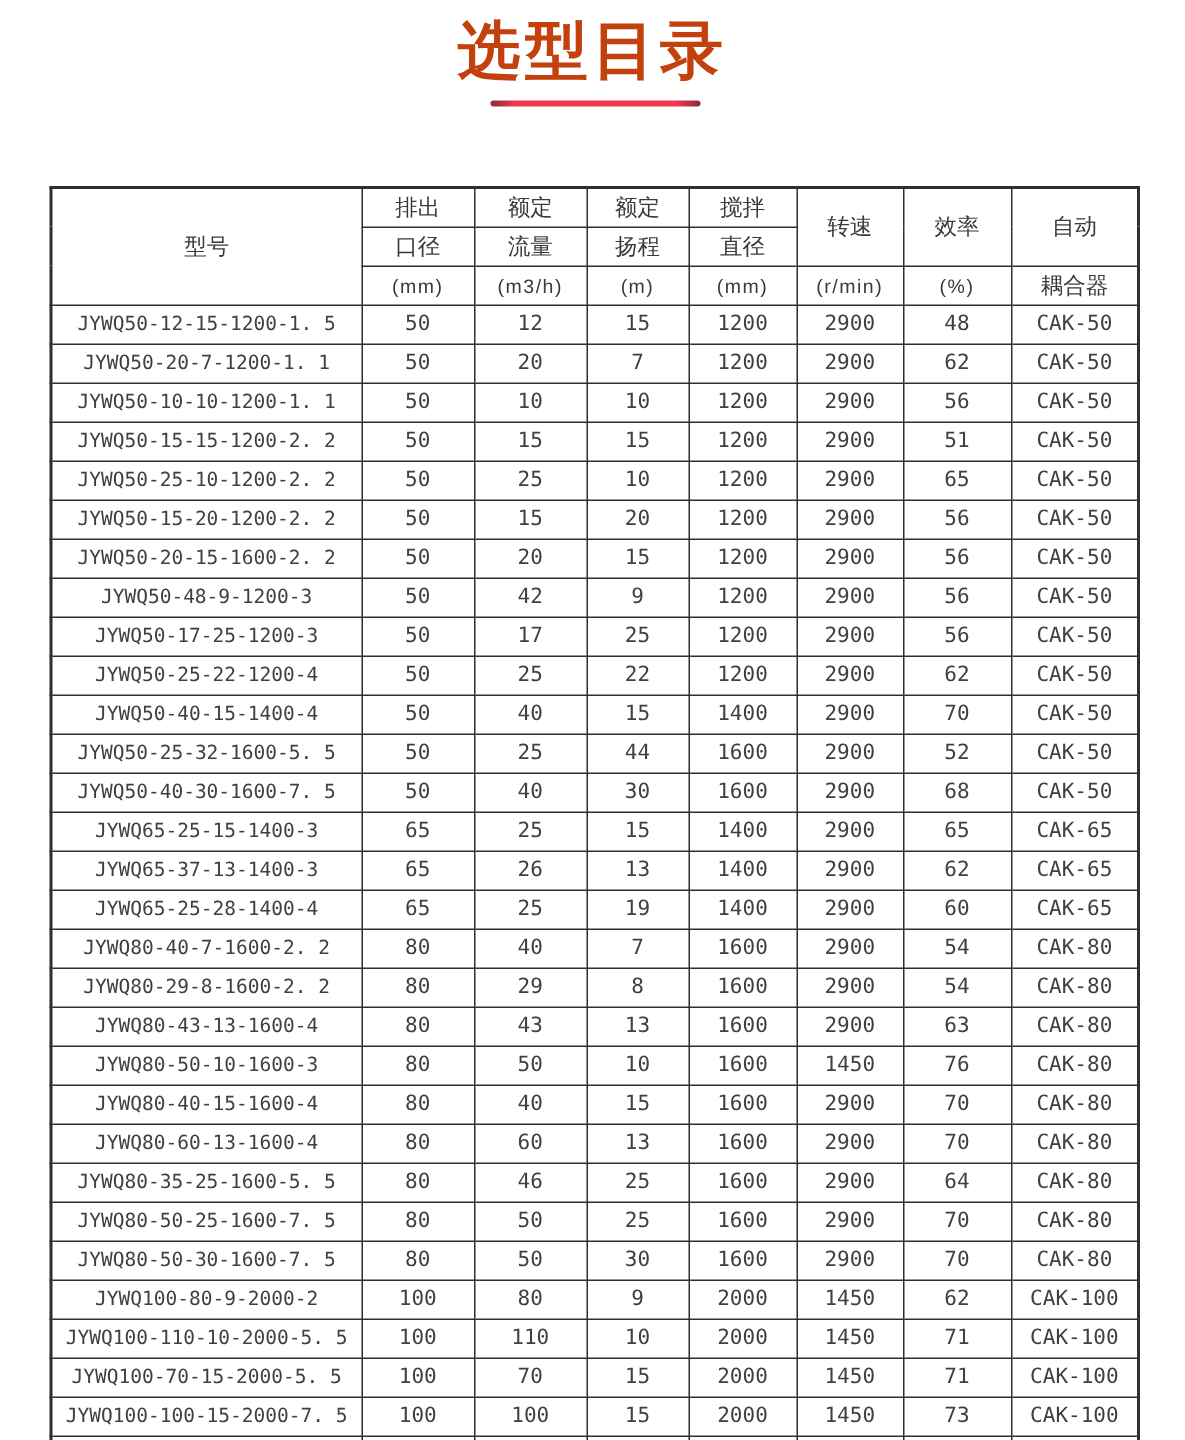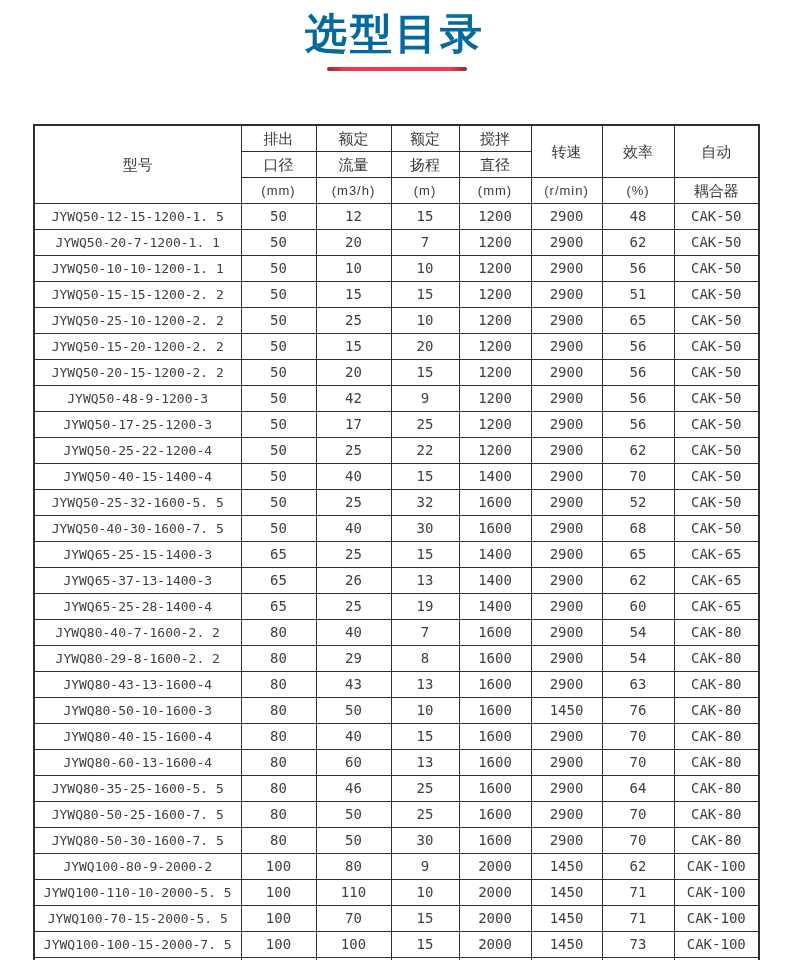--- a/index.html
+++ b/index.html
@@ -12,21 +12,21 @@
   }
   .page { position: relative; width: 790px; height: 960px; background: #fff; }
 
   .title {
     position: absolute;
     top: 6px; left: 0; width: 790px;
     text-align: center;
     font-size: 42px;
     font-weight: 700;
     letter-spacing: 3px;
-    color: #0369a1;
+    color: #c2410c;
     font-family: "Liberation Sans", sans-serif;
   }
 
   .title-underline {
     position: absolute;
     top: 67px; left: 327px;
     width: 140px; height: 4px;
     border-radius: 2px;
     background: linear-gradient(to right, #8f2a38 0%, #ee3950 12%, #f03a52 88%, #8f2a38 100%);
   }
@@ -176,21 +176,21 @@
           <td class="model-cell">JYWQ50-15-20-1200-2. 2</td>
           <td>50</td>
           <td>15</td>
           <td>20</td>
           <td>1200</td>
           <td>2900</td>
           <td>56</td>
           <td>CAK-50</td>
         </tr>
         <tr>
-          <td class="model-cell">JYWQ50-20-15-1200-2. 2</td>
+          <td class="model-cell">JYWQ50-20-15-1600-2. 2</td>
           <td>50</td>
           <td>20</td>
           <td>15</td>
           <td>1200</td>
           <td>2900</td>
           <td>56</td>
           <td>CAK-50</td>
         </tr>
         <tr>
           <td class="model-cell">JYWQ50-48-9-1200-3</td>
@@ -229,21 +229,21 @@
           <td>15</td>
           <td>1400</td>
           <td>2900</td>
           <td>70</td>
           <td>CAK-50</td>
         </tr>
         <tr>
           <td class="model-cell">JYWQ50-25-32-1600-5. 5</td>
           <td>50</td>
           <td>25</td>
-          <td>32</td>
+          <td>44</td>
           <td>1600</td>
           <td>2900</td>
           <td>52</td>
           <td>CAK-50</td>
         </tr>
         <tr>
           <td class="model-cell">JYWQ50-40-30-1600-7. 5</td>
           <td>50</td>
           <td>40</td>
           <td>30</td>

